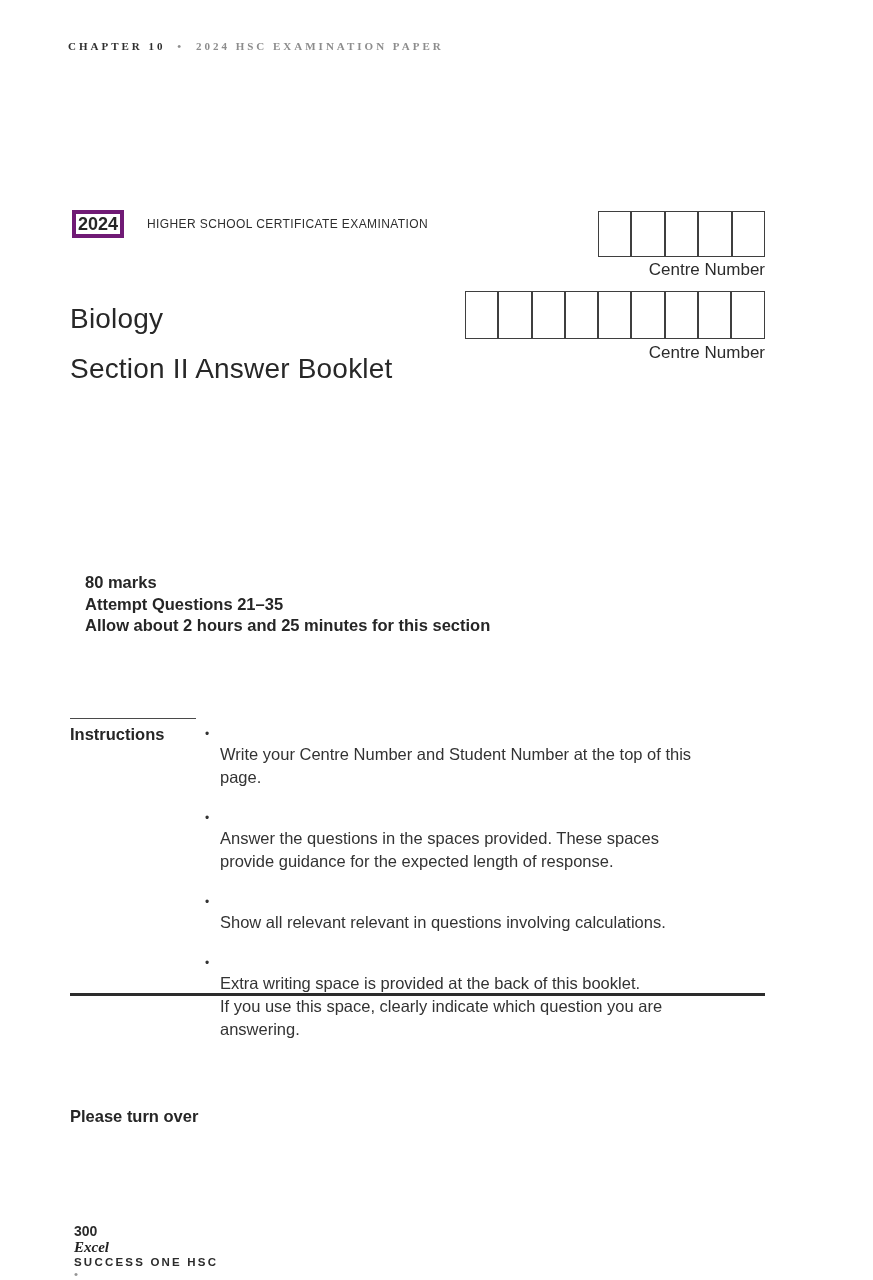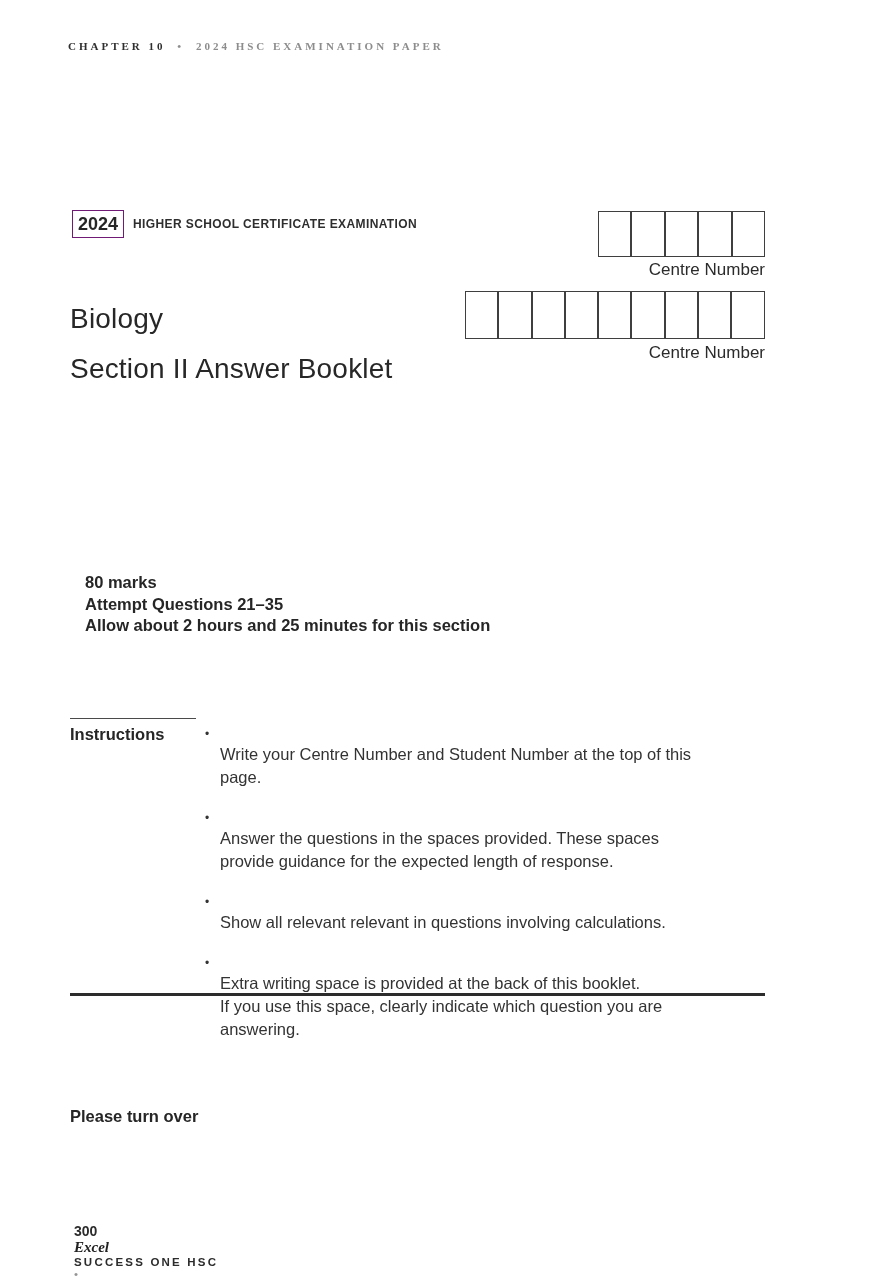--- a/index.html
+++ b/index.html
@@ -33,34 +33,34 @@
 
   
   .exam-line {
     position: absolute;
     left: 72px;
     top: 210px;
     display: flex;
     align-items: center;
   }
   .year-box {
-    border: 1px solid #701a75;
+    border: 4px solid #701a75;
     width: 52px;
     height: 28px;
     display: flex;
     align-items: center;
     justify-content: center;
     font-size: 18px;
     font-weight: bold;
     color: #262626;
   }
   .exam-title {
-    margin-left: 9px;
+    margin-left: 23px;
     font-size: 12px;
-    font-weight: bold;
+    font-weight: normal;
     letter-spacing: 0.4px;
     color: #2e2e2e;
   }
 
   
   .number-grid { display: flex; }
   .number-grid .cell {
     width: 33.4px;
     border: 1.6px solid #3f3f3f;
     border-left-width: 0.8px;

